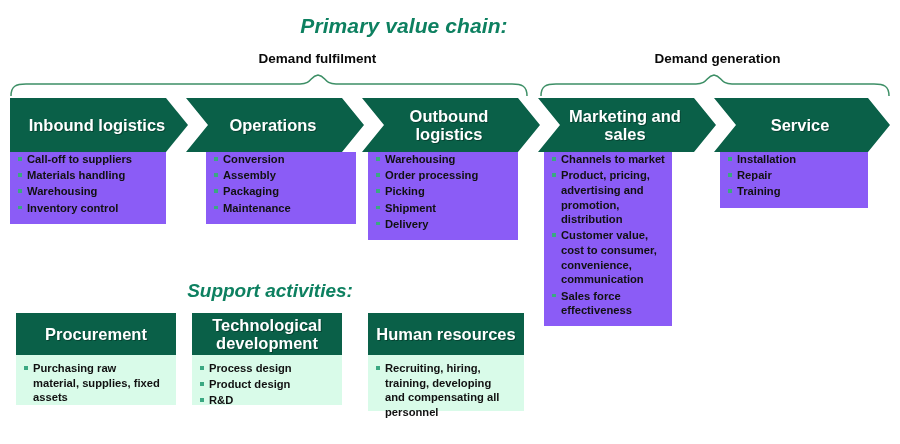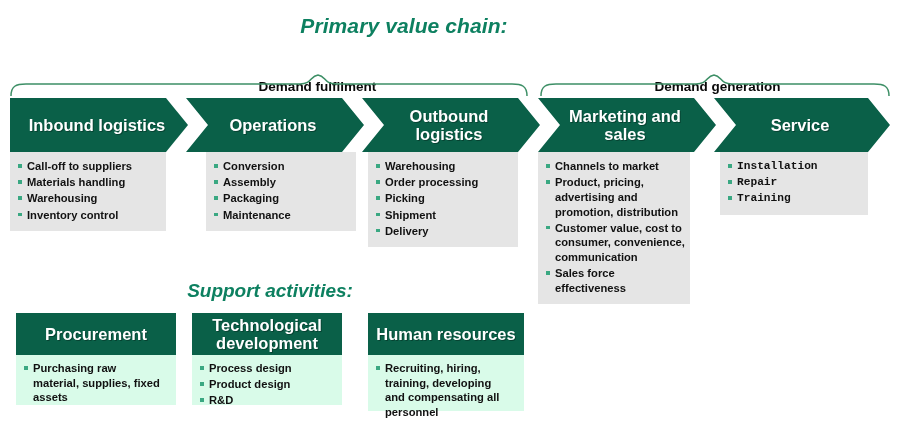--- a/index.html
+++ b/index.html
@@ -45,21 +45,20 @@
   }
 
   
   .brace-label {
     position: absolute;
     font-size: 13.5px;
     font-weight: bold;
     color: #0a0a0a;
     text-align: center;
     white-space: nowrap;
-    margin-top: 28px;
   }
   #label-demand-fulfilment { left: 90px;  top: 51px; width: 455px; }
   #label-demand-generation { left: 545px; top: 51px; width: 345px; }
 
   .brace-svg {
     position: absolute;
     left: 0;
     top: 0;
     width: 900px;
     height: 444px;
@@ -99,23 +98,23 @@
   .stage-head.chev-first {
     clip-path: polygon(
       0 0,
       calc(100% - 22px) 0,
       100% 50%,
       calc(100% - 22px) 100%,
       0 100%
     );
   }
   .stage-body {
-    background: #e5e5e5;
-    box-sizing: border-box;
-    padding: 7px 4px 7px 6px;
+    background: #8b5cf6;
+    box-sizing: border-box;
+    padding: 0 4px 7px 6px;
   }
 
   
   ul.bullets {
     margin: 0;
     padding: 0;
     list-style: none;
   }
   ul.bullets li {
     position: relative;
@@ -209,33 +208,33 @@
         <li>Order processing</li>
         <li>Picking</li>
         <li>Shipment</li>
         <li>Delivery</li>
       </ul>
     </div>
   </div>
 
   <div class="stage" style="left:538px; top:98px; width:178px;">
     <div class="stage-head chev">Marketing and sales</div>
-    <div class="stage-body" style="width:152px; ">
+    <div class="stage-body" style="width:128px; margin-left:6px;">
       <ul class="bullets">
         <li>Channels to market</li>
         <li>Product, pricing, advertising and promotion, distribution</li>
         <li>Customer value, cost to consumer, convenience, communication</li>
         <li>Sales force effectiveness</li>
       </ul>
     </div>
   </div>
 
   <div class="stage" style="left:714px; top:98px; width:176px;">
     <div class="stage-head chev">Service</div>
-    <div class="stage-body" style="width:148px; margin-left:6px;font-family:Liberation Mono, monospace;">
+    <div class="stage-body" style="width:148px; margin-left:6px;">
       <ul class="bullets">
         <li>Installation</li>
         <li>Repair</li>
         <li>Training</li>
       </ul>
     </div>
   </div>
 
   <div class="section-title" id="support-title">Support activities:</div>
 

